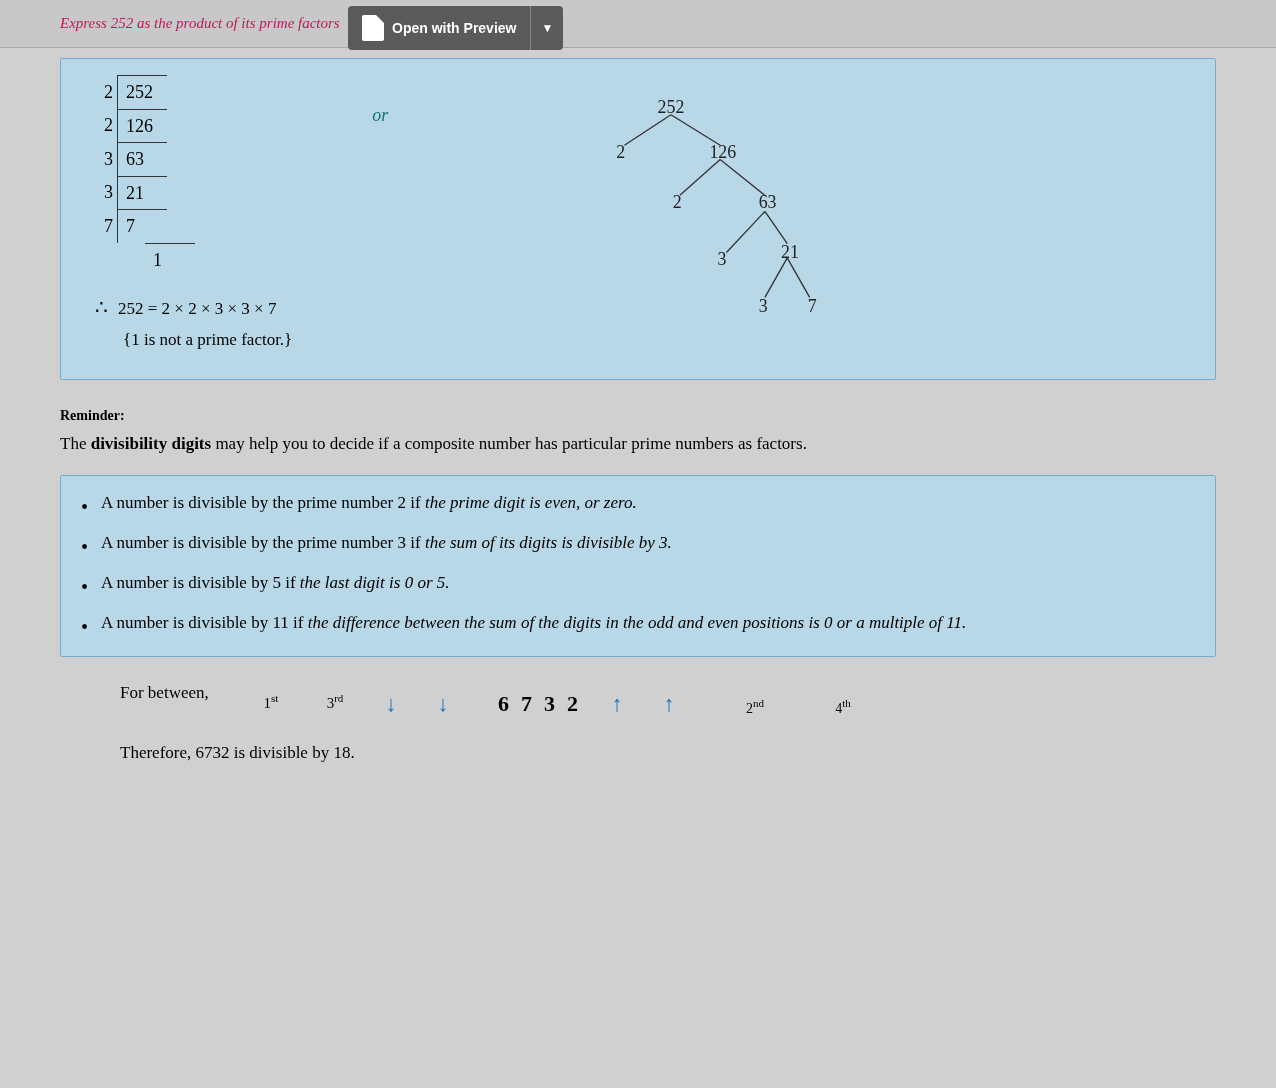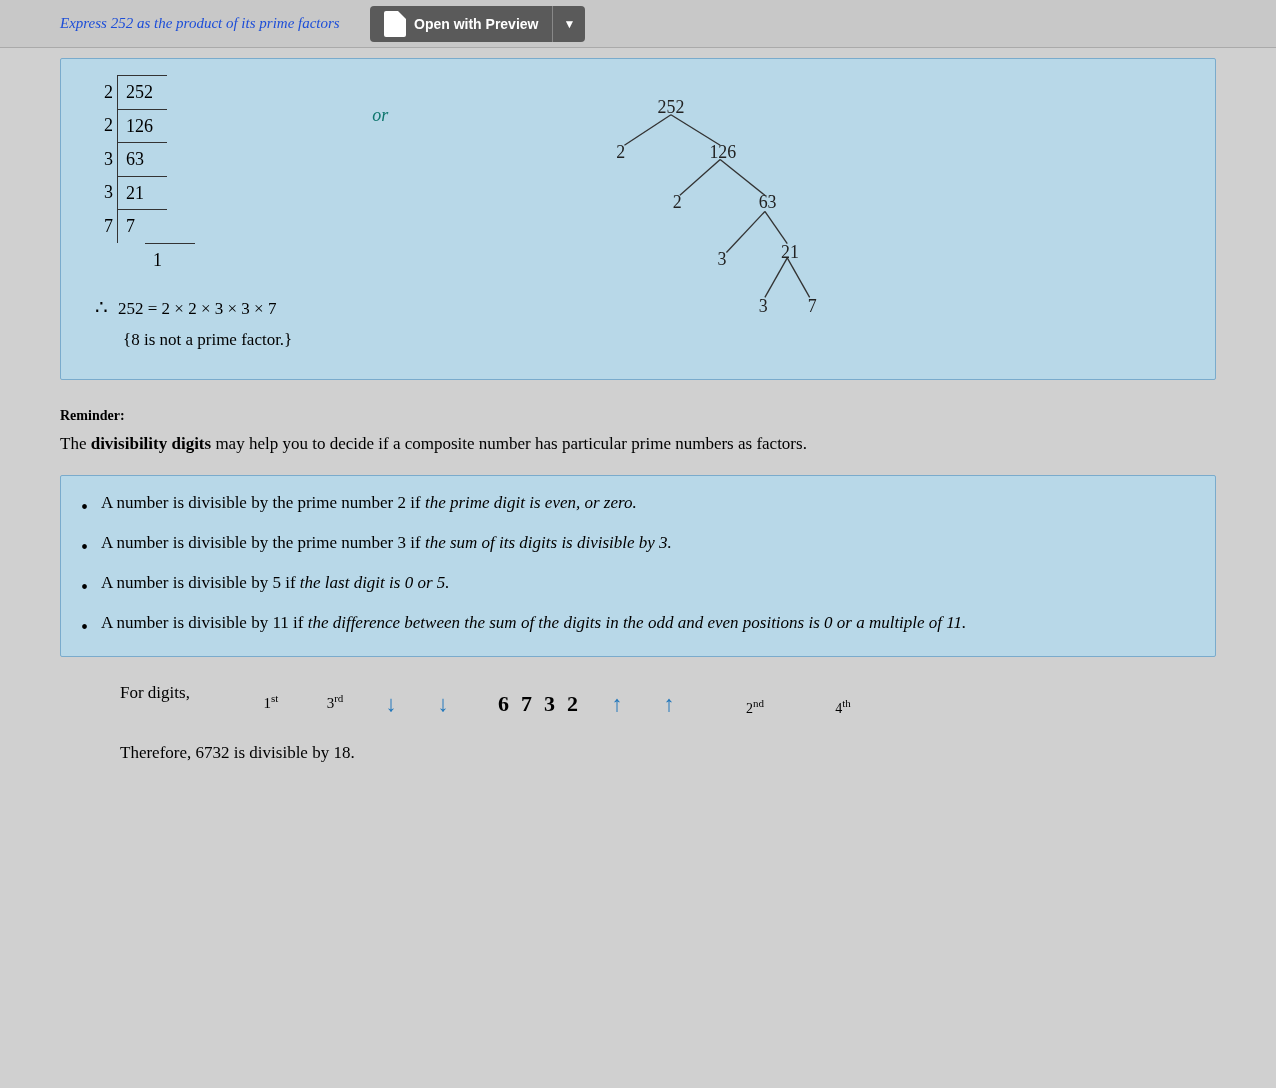--- a/index.html
+++ b/index.html
@@ -17,32 +17,32 @@
       position: relative;
       background: #c8c8c8;
       height: 48px;
       display: flex;
       align-items: center;
       padding-left: 60px;
       border-bottom: 1px solid #aaa;
     }
     .top-bar-title {
       font-size: 15px;
-      color: #1d4ed8;
+      color: #be185d;
       font-style: italic;
       font-family: Georgia, serif;
     }
 
     .preview-btn-container {
       position: absolute;
-      left: 370px;
+      left: 348px;
       top: 6px;
       display: flex;
       align-items: stretch;
-      height: 36px;
+      height: 44px;
       z-index: 10;
     }
     .preview-btn-main {
       background: #5a5a5a;
       color: white;
       font-size: 14px;
       font-family: Arial, sans-serif;
       font-weight: bold;
       padding: 0 14px;
       border: none;
@@ -313,21 +313,21 @@
         <div class="division-row">
           <span class="div-num"></span>
           <span class="div-remainder">1</span>
         </div>
         <div class="therefore-section">
           <div>
             <span class="therefore-symbol">∴</span>
             <span>252 = 2 × 2 × 3 × 3 × 7</span>
           </div>
           <div style="margin-left:28px;">
-            <span>{8 is not a prime factor.}</span>
+            <span>{1 is not a prime factor.}</span>
           </div>
         </div>
       </div>
 
       <div class="or-label">or</div>
 
       <div class="factor-tree">
         <svg viewBox="0 0 380 280" width="380" height="280">
 
           <line x1="200" y1="28" x2="148" y2="62" stroke="#333" stroke-width="1.5"></line>
@@ -385,21 +385,21 @@
     </div>
     <div class="bullet-item">
       <span class="bullet-dot">•</span>
       <span class="bullet-text">
         A number is divisible by 11 if <span class="italic-part">the difference between the sum of the digits in the odd and even positions is 0 or a multiple of 11.</span>
       </span>
     </div>
   </div>
 
   <div class="example-section">
-    <div class="example-label">For digits,</div>
+    <div class="example-label">For between,</div>
     <div class="example-diagram">
 
       <div class="diagram-positions">
         <span style="width:22px;text-align:center;">1<sup>st</sup></span>
         <span style="width:22px;"></span>
         <span style="width:22px;text-align:center;">3<sup>rd</sup></span>
         <span style="width:22px;"></span>
       </div>
 
       <div style="display:flex;gap:0;align-items:flex-end;width:120px;justify-content:flex-start;padding-left:0;">

